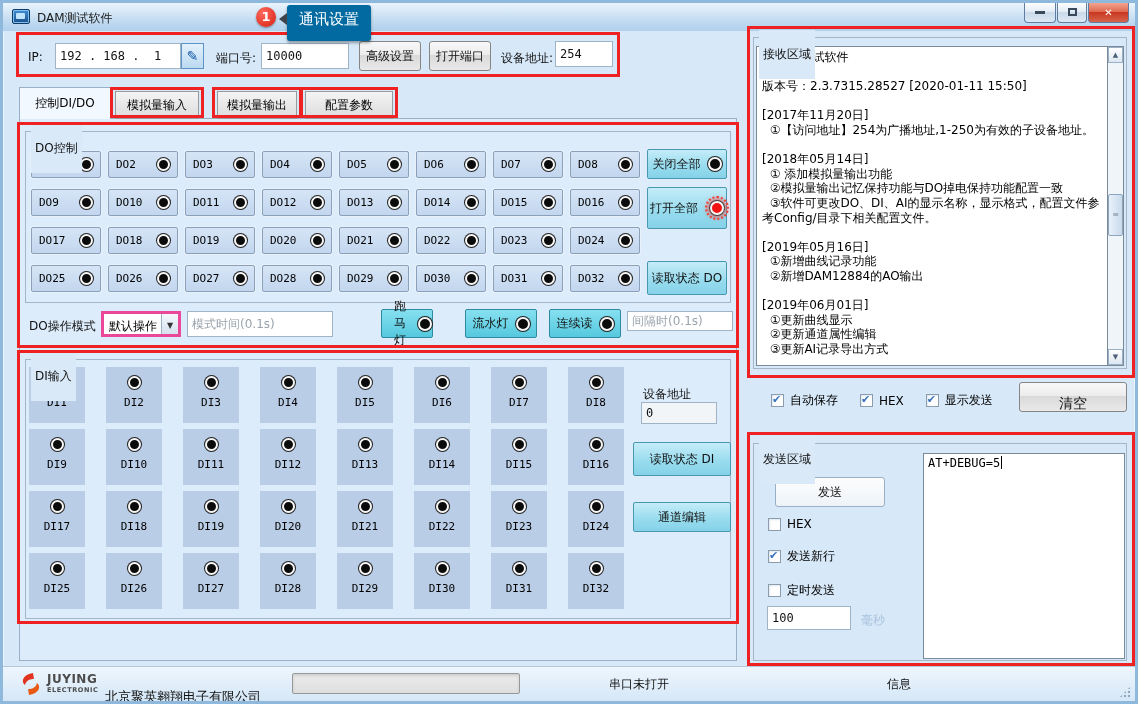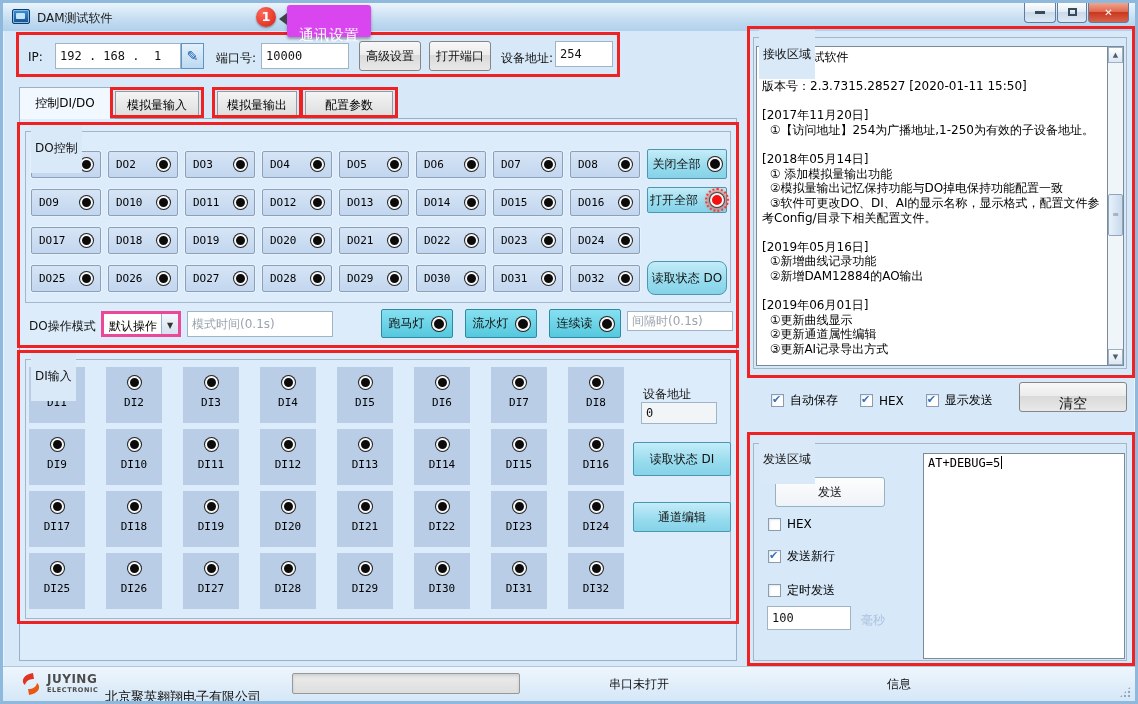--- a/index.html
+++ b/index.html
@@ -11,21 +11,21 @@
   .app-icon{position:absolute;left:9px;top:6px;width:18px;height:15px;background:linear-gradient(#3f8fd4,#1c4f8a);border:1px solid #123a66;border-radius:2px;box-shadow:inset 0 0 0 1px #7fc0ef;}
   .app-icon::after{content:"";position:absolute;left:3px;top:3px;width:9px;height:6px;background:#bfe5ff;border-radius:1px;}
   .title-text{position:absolute;left:34px;top:7px;font-size:12px;color:#1a1a1a;}
   .winbtn{position:absolute;top:0;height:20px;border:1px solid #5e7da0;border-top:none;background:linear-gradient(#fdfefe,#e3ecf5 45%,#c9d9ea 46%,#dde9f4);color:#33414f;font-size:10px;text-align:center;line-height:19px;border-radius:0 0 4px 4px;}
   .winbtn.close{background:linear-gradient(#f2a490,#df6a50 45%,#c8341c 46%,#d8644c);color:#fff;font-weight:bold;}
   .minus{display:inline-block;width:10px;height:3px;background:#3a4a5a;margin-bottom:2px;}
   .maxbox{display:inline-block;width:9px;height:8px;border:2px solid #3a4a5a;margin-top:5px;}
   
   .hl{position:absolute;border:3px solid #ee2222;pointer-events:none;z-index:40;}
   .badge{position:absolute;left:253px;top:4px;width:20px;height:20px;border-radius:50%;background:radial-gradient(circle at 35% 30%,#ff6a5e,#d61e10);color:#fff;font-size:13px;font-weight:bold;text-align:center;line-height:20px;z-index:60;box-shadow:0 1px 2px rgba(0,0,0,.4);}
-  .tooltip{position:absolute;left:284px;top:2px;height:14px;padding:16px 12px;background:#d946ef;color:#fff;font-size:15px;line-height:28px;border-radius:3px;z-index:55;box-shadow:0 2px 3px rgba(0,0,0,.35);}
+  .tooltip{position:absolute;left:284px;top:2px;height:36px;padding:0 12px;background:#0369a1;color:#fff;font-size:15px;line-height:28px;border-radius:3px;z-index:55;box-shadow:0 2px 3px rgba(0,0,0,.35);}
   .tooltip::before{content:"";position:absolute;left:-8px;top:8px;border:6px solid transparent;border-right:8px solid #3d4349;border-left:none;}
   
   .input{position:absolute;background:#fff;border:1px solid #a0b4c8;font-size:12px;padding:2px 4px;font-family:"DejaVu Sans Mono","Liberation Mono",monospace;color:#111;}
   .input::placeholder{color:#9aa4ae;font-family:"DejaVu Sans",sans-serif;}
   .lbl{position:absolute;font-size:12px;color:#111;white-space:nowrap;}
   .gray-btn{position:absolute;background:linear-gradient(#f8f8f8,#ececec 45%,#d9d9d9 46%,#e9e9e9);border:1px solid #858585;border-radius:3px;font-size:12px;color:#111;text-align:center;}
   .cyan-btn{position:absolute;background:linear-gradient(#c4ecf8,#96dbee 60%,#86d2e8);border:1px solid #4898b2;border-radius:2px;font-size:12px;color:#111;display:flex;align-items:center;justify-content:center;gap:7px;}
   .cyan2-btn{background:linear-gradient(#86e0f0,#55c8de);border:1px solid #2e8aa4;}
   .group{position:absolute;border:1px solid #a4b6c8;}
   .group-chip{position:absolute;font-size:12px;color:#111;background:#d9e9f8;padding:16px 4px;z-index:5;white-space:nowrap;}
@@ -231,33 +231,33 @@
       </div>
       <div class="do-btn">
         <span class="do-lbl">DO32</span>
         <span class="led"></span>
       </div>
     </div>
   <div class="cyan-btn" style="left:644px;top:146px;width:80px;height:30px;">
     <span>关闭全部</span>
       <span class="led"></span>
   </div>
-  <div class="cyan-btn" style="left:644px;top:184px;width:80px;height:26px;gap:12px;">
+  <div class="cyan-btn" style="left:644px;top:184px;width:80px;height:42px;gap:12px;">
     <span>打开全部</span>
       <span class="led on"></span>
   </div>
-  <div class="cyan-btn" style="left:644px;top:258px;width:80px;height:34px;border-radius:8px;">读取状态 DO</div>
+  <div class="cyan-btn" style="left:644px;top:258px;width:80px;height:34px;">读取状态 DO</div>
 
   <div class="lbl" style="left:26px;top:315px;">DO操作模式</div>
   <div class="combo" style="left:98px;top:308px;width:80px;height:26px;">
     <span class="sel">默认操作</span>
     <span class="arrow">▼</span>
   </div>
   <input class="input" style="left: 184px; top: 308px; width: 146px; height: 26px;" placeholder="模式时间(0.1s)">
-  <div class="cyan-btn cyan2-btn" style="left:378px;top:306px;width:72px;height:29px;">
+  <div class="cyan-btn cyan2-btn" style="left:378px;top:306px;width:52px;height:29px;padding-left:12px;">
     <span>跑马灯</span>
       <span class="led"></span>
   </div>
   <div class="cyan-btn cyan2-btn" style="left:462px;top:306px;width:72px;height:29px;">
     <span>流水灯</span>
       <span class="led"></span>
   </div>
   <div class="cyan-btn cyan2-btn" style="left:546px;top:306px;width:72px;height:29px;">
     <span>连续读</span>
       <span class="led"></span>

